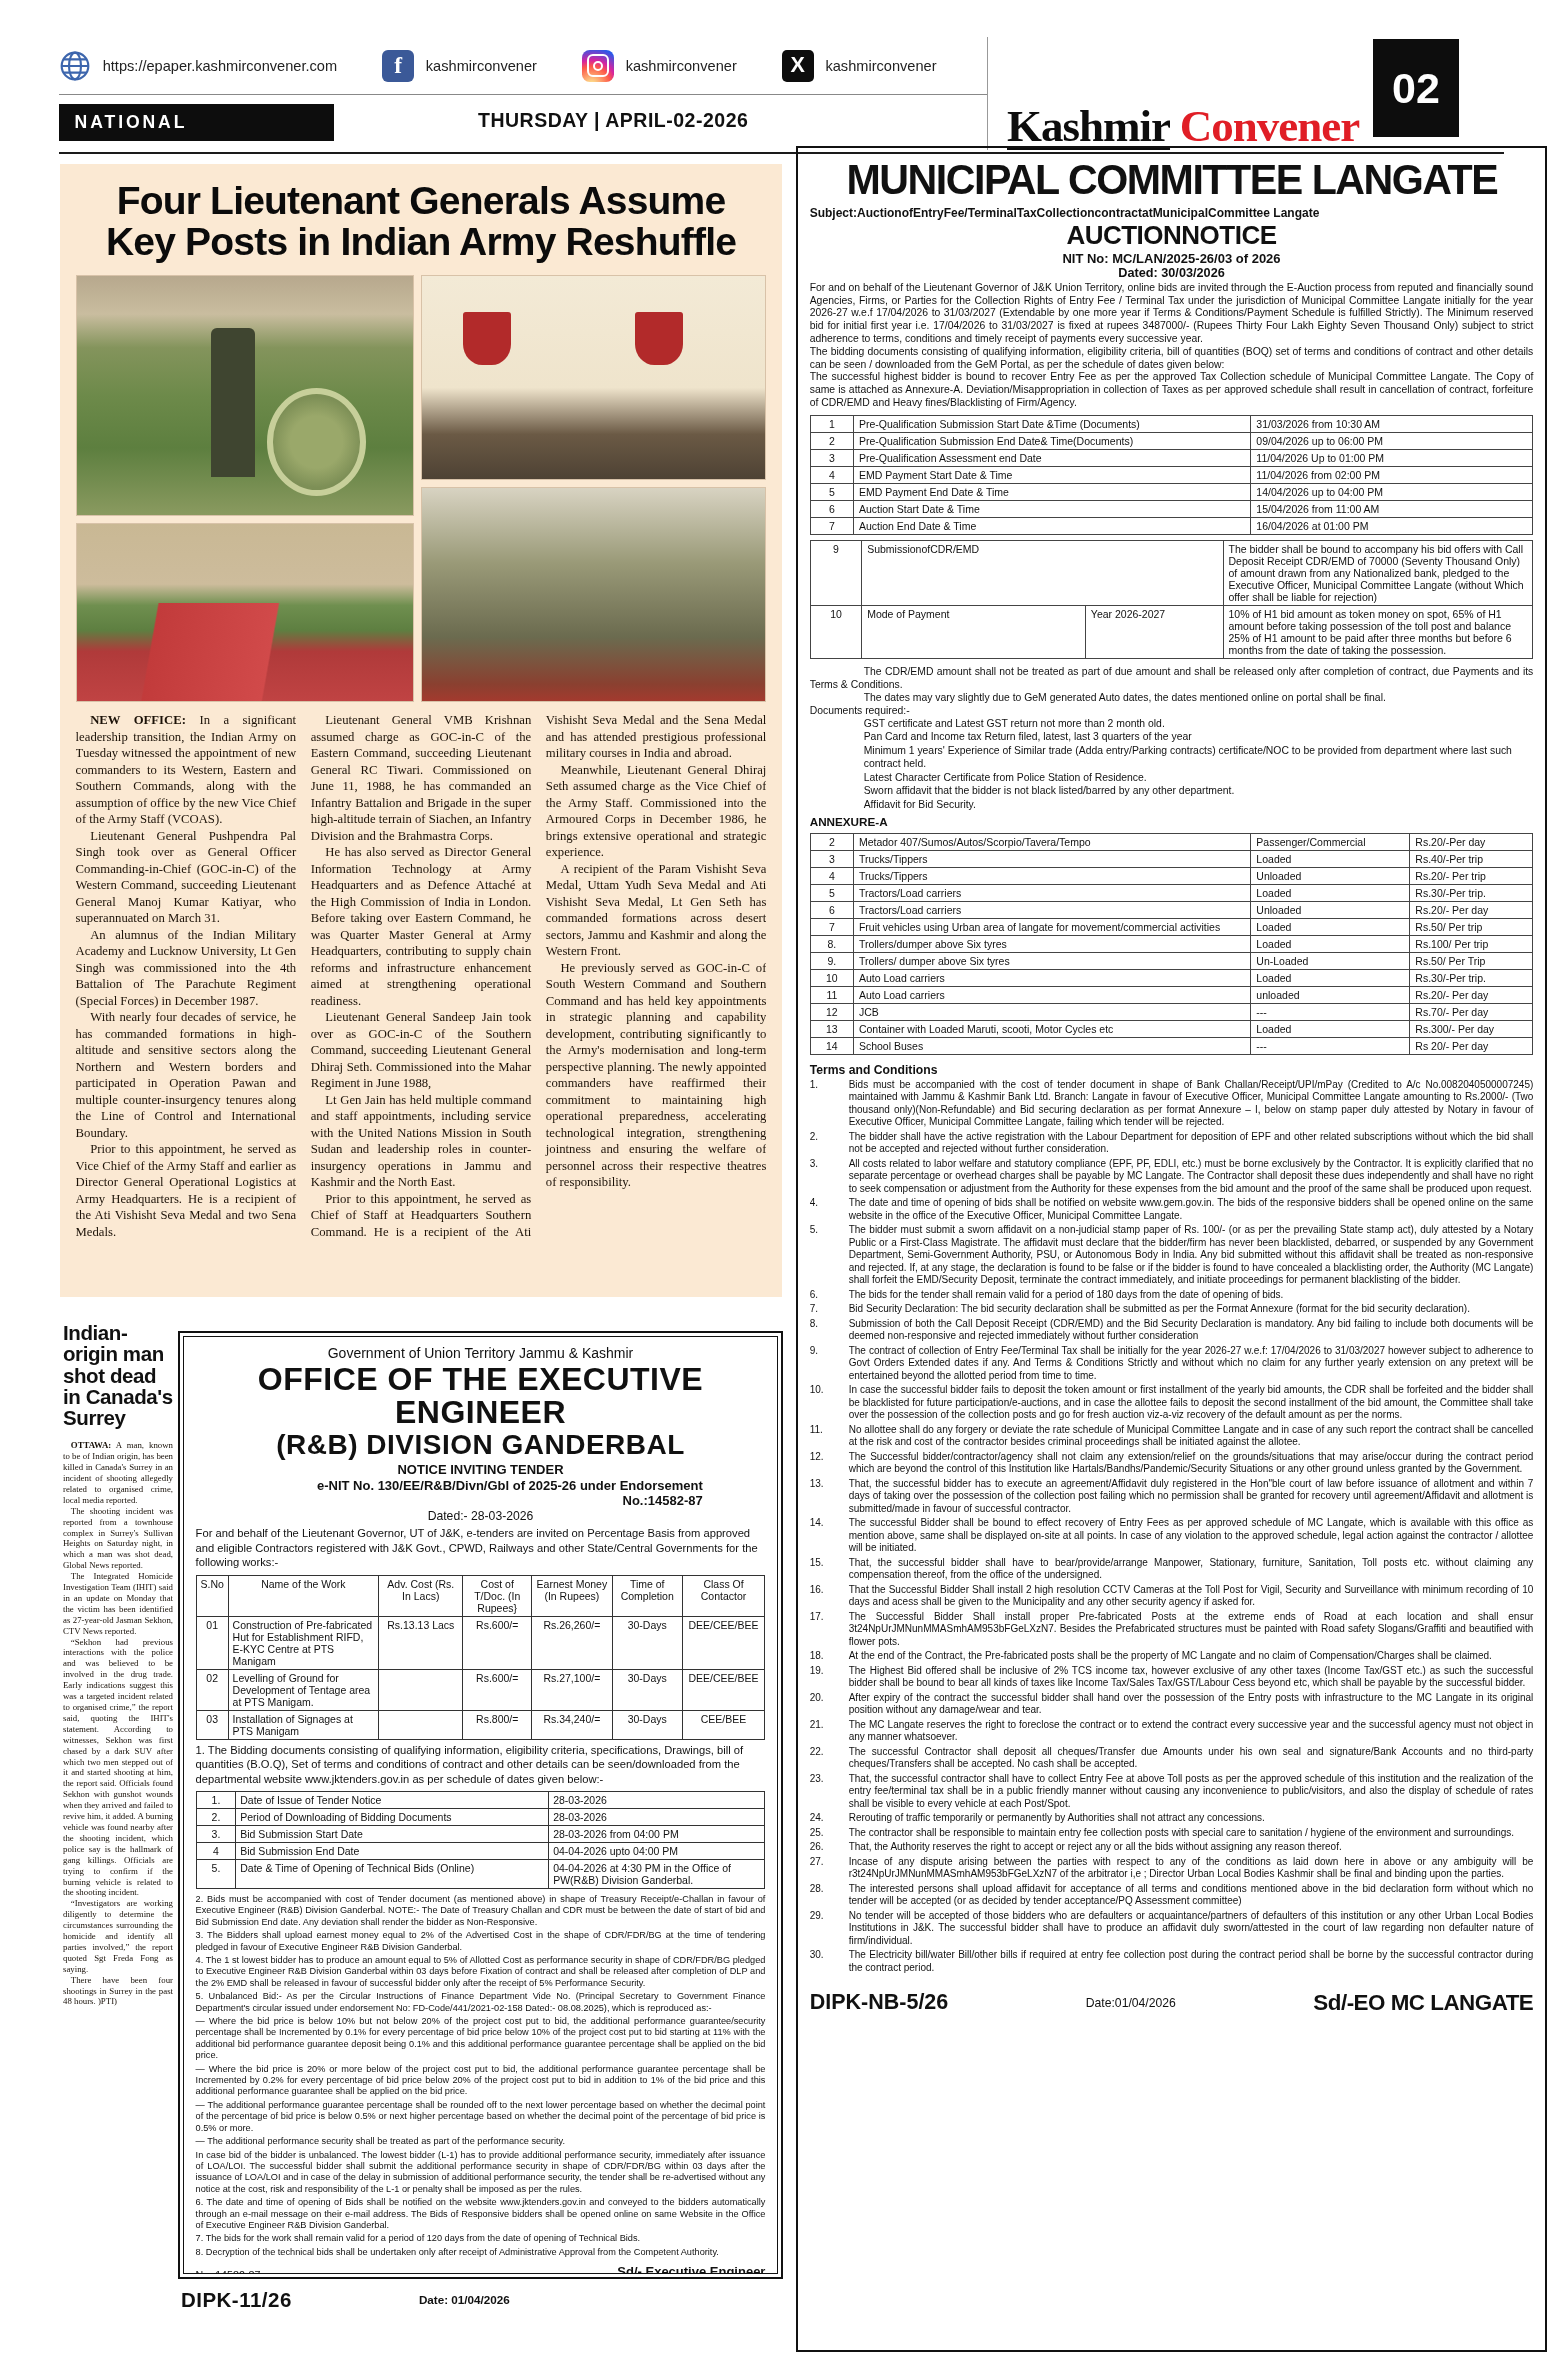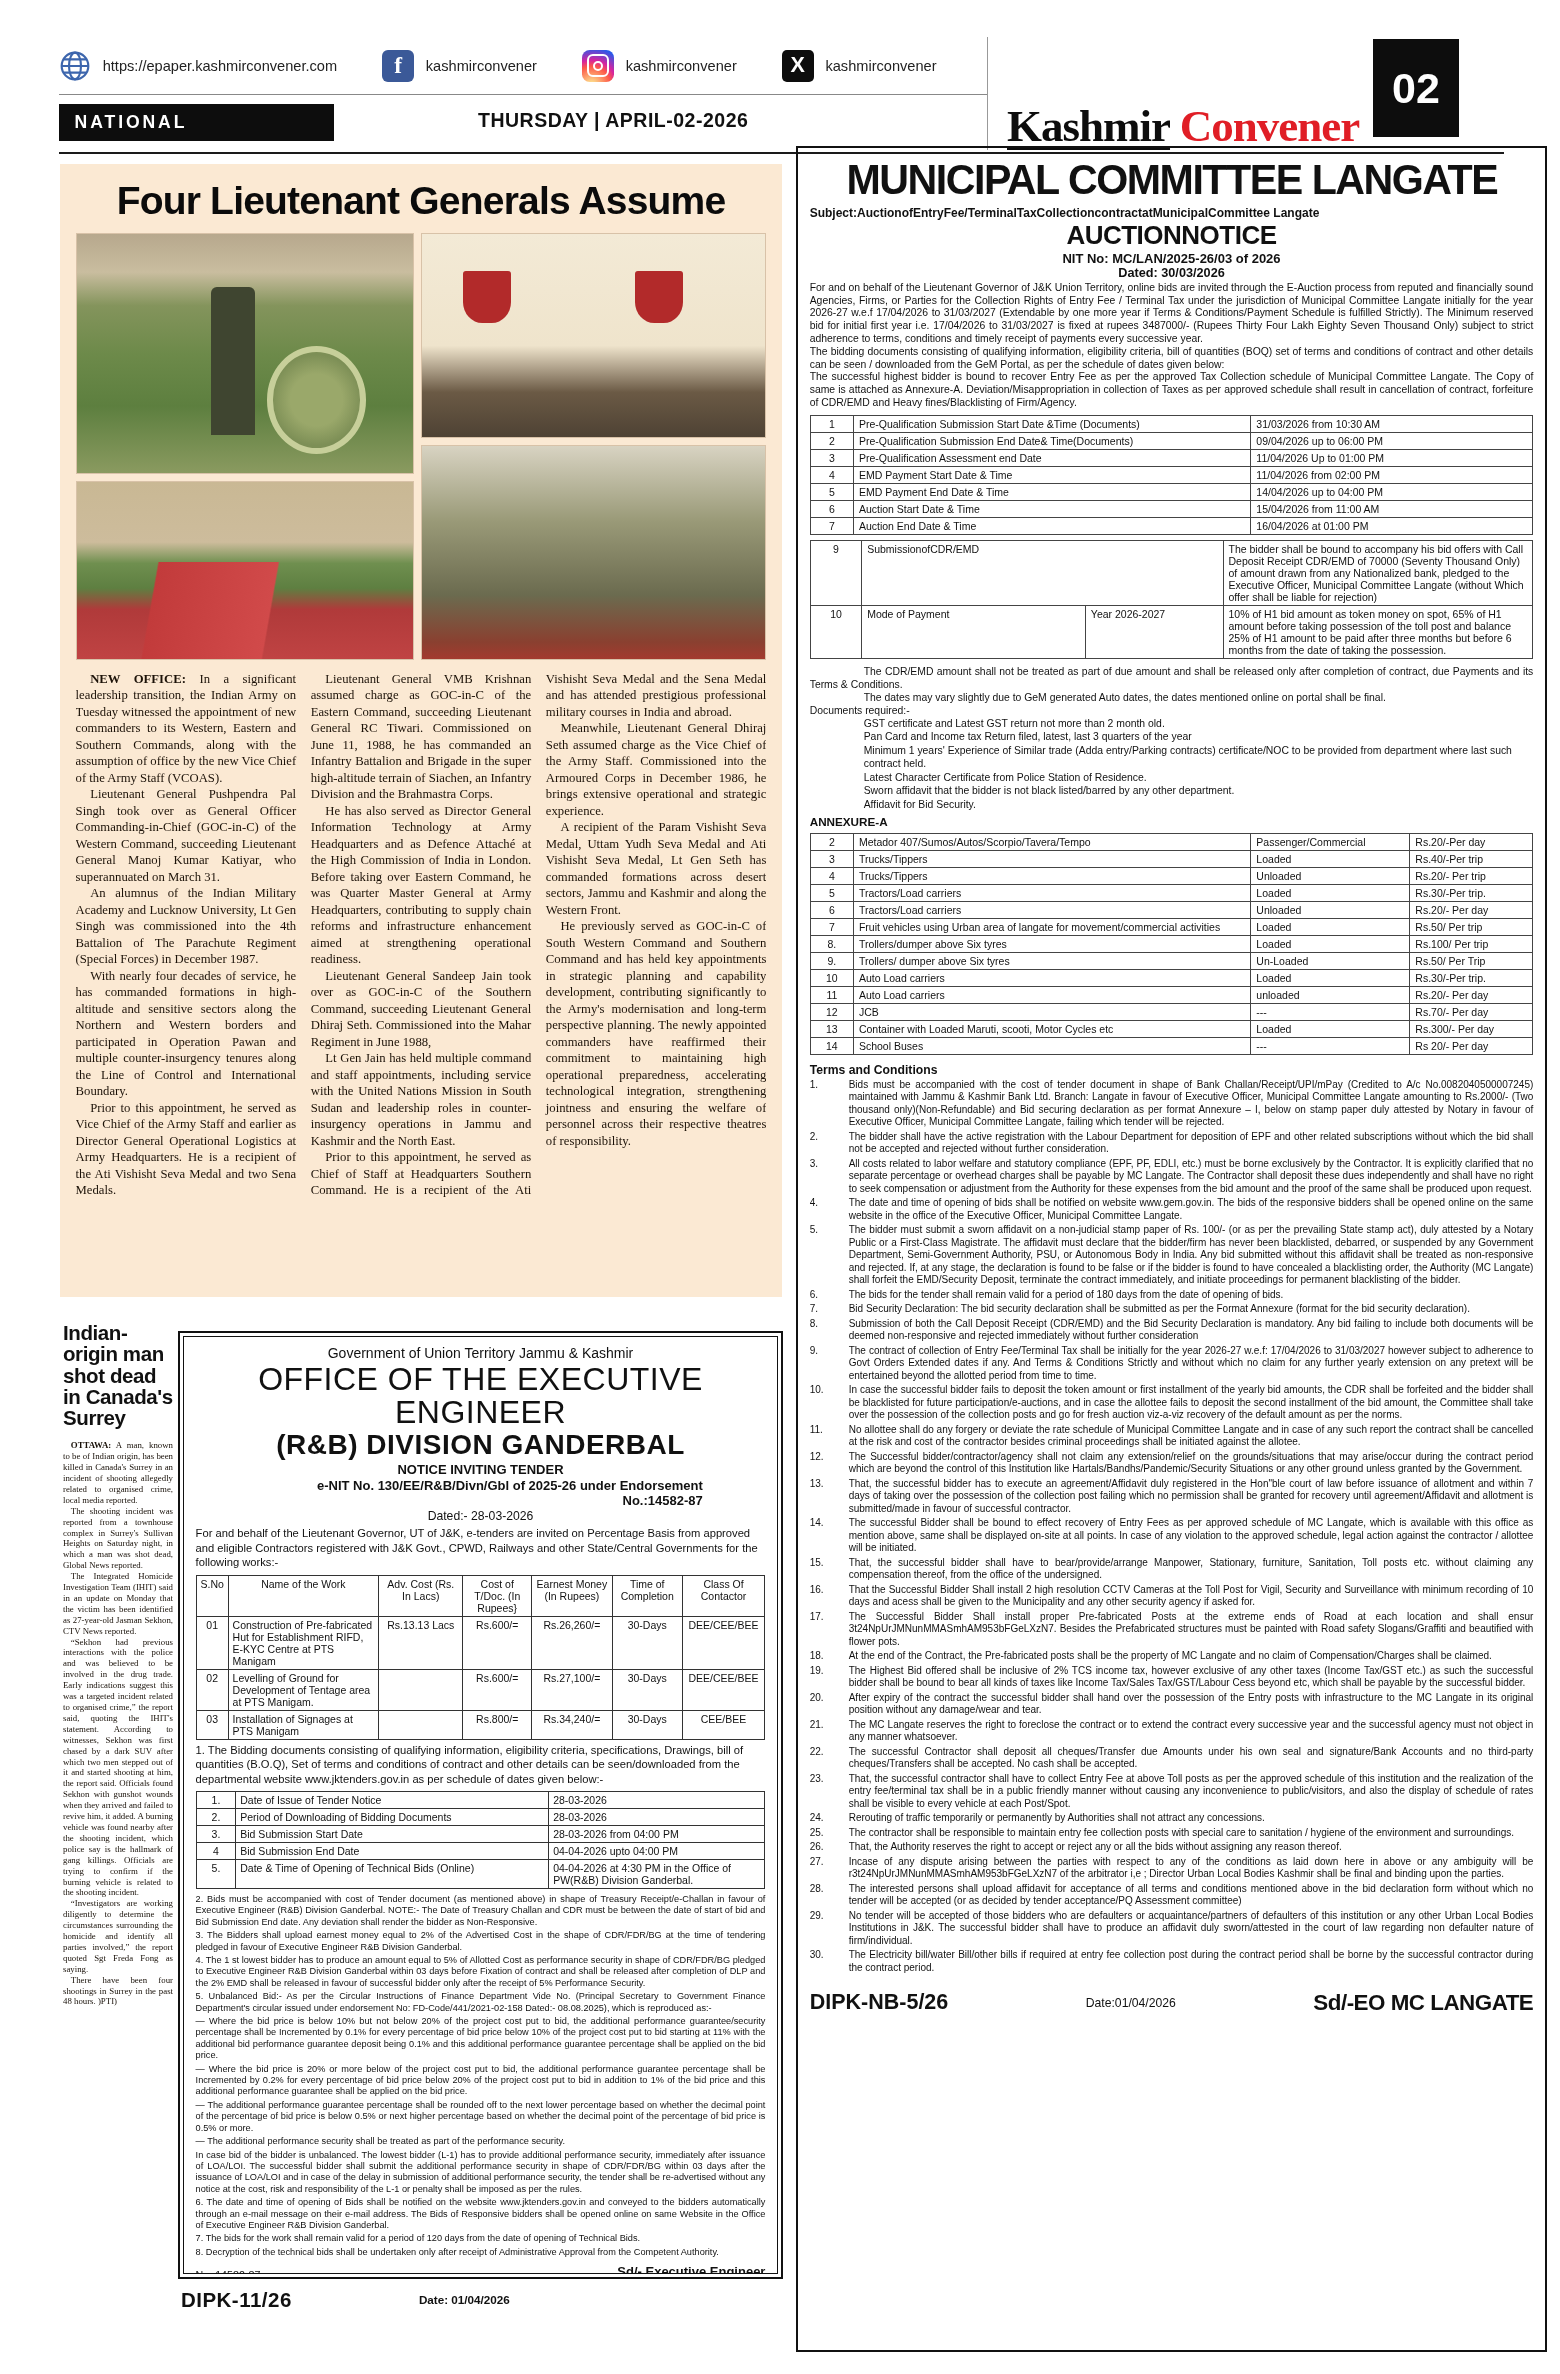--- a/index.html
+++ b/index.html
@@ -50,21 +50,21 @@
   
   .canada{position:absolute;left:63px;top:1322px;width:110px;height:1022px;overflow:hidden;}
   .canada h2{margin:0 0 11.7px;font-size:20.5px;line-height:1.04;font-weight:800;letter-spacing:-0.4px;}
   .canada-body{font-family:"Liberation Serif",serif;font-size:8.8px;line-height:1.24;text-align:justify;color:#181008;}
   .canada-body p{margin:0;text-indent:7.8px;}
   
   .gbwrap{position:absolute;left:177px;top:1330px;width:607px;}
   .gb{border:1.5px solid #111;outline:2.4px solid #111;outline-offset:3.9px;margin:5.9px;
       padding:7.8px 11.7px;height:938px;box-sizing:border-box;overflow:hidden;}
   .gb-gov{text-align:center;font-weight:normal;font-size:14px;}
-  .gb-t1{text-align:center;font-weight:400;font-size:32px;letter-spacing:0.5px;line-height:1.05;margin-top:2px;}
+  .gb-t1{text-align:center;font-weight:700;font-size:32px;letter-spacing:0.5px;line-height:1.05;margin-top:2px;}
   .gb-t2{text-align:center;font-weight:800;font-size:28px;letter-spacing:0.5px;line-height:1.05;}
   .gb-nit{text-align:center;font-weight:bold;font-size:13px;margin-top:2.9px;}
   .gb-enit{text-align:right;font-weight:bold;font-size:13px;width:78%;margin:1px auto 0;}
   .gb-dated{text-align:center;font-size:12.2px;margin-top:1px;}
   .gb-intro{font-size:11.2px;line-height:1.3;margin-top:2.9px;}
   table.gbt{width:100%;border-collapse:collapse;font-size:10.5px;margin-top:4.9px;}
   table.gbt td,table.gbt th{border:1px solid #333;padding:2px 3.9px;vertical-align:top;text-align:left;font-weight:normal;}
   table.gbt th{text-align:center;}
   .cnum{text-align:center !important;white-space:nowrap;}
   .gb-fine{font-size:9.2px;line-height:1.24;text-align:justify;margin-top:4.9px;}
@@ -141,20 +141,21 @@
     </div>
     <div class="masthead">
       <span class="mk">Kashmir</span><span class="mc-red" id="masthead-red" style="color: rgb(224, 30, 38);">Convener</span>
     </div>
     <div class="pageno">02</div>
   </div>
 
   <div class="army">
     <h1>
       <span>Four Lieutenant Generals Assume</span><br>
+      <span>Key Posts in Indian Army Reshuffle</span>
     </h1>
     <div class="collage">
       <div class="ccol">
         <div class="ph ph1">
           <div class="fig"></div>
           <div class="wreath"></div>
         </div>
         <div class="ph ph4">
           <div class="carpet"></div>
         </div>

